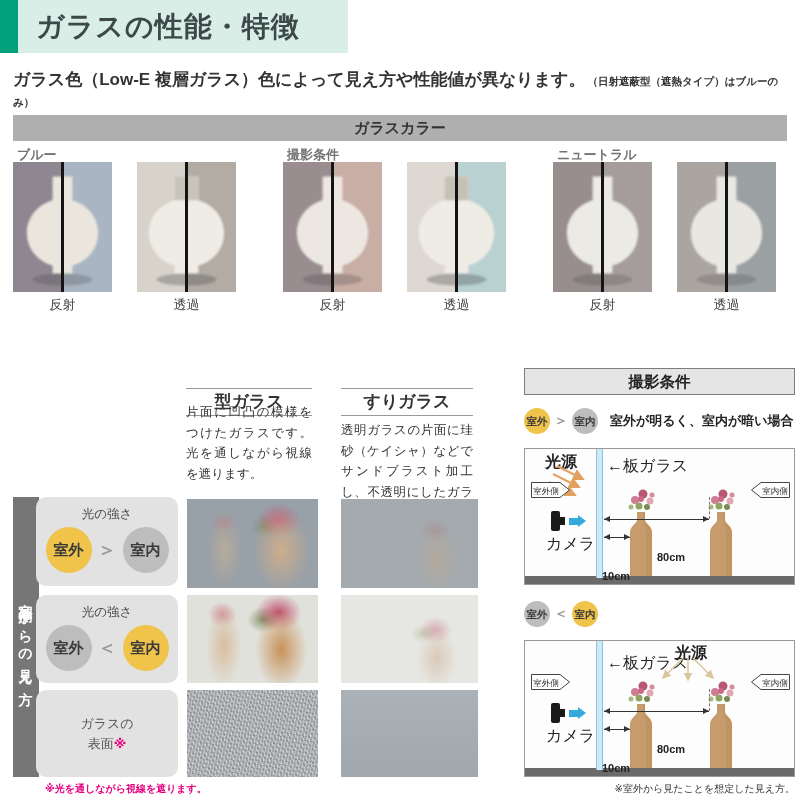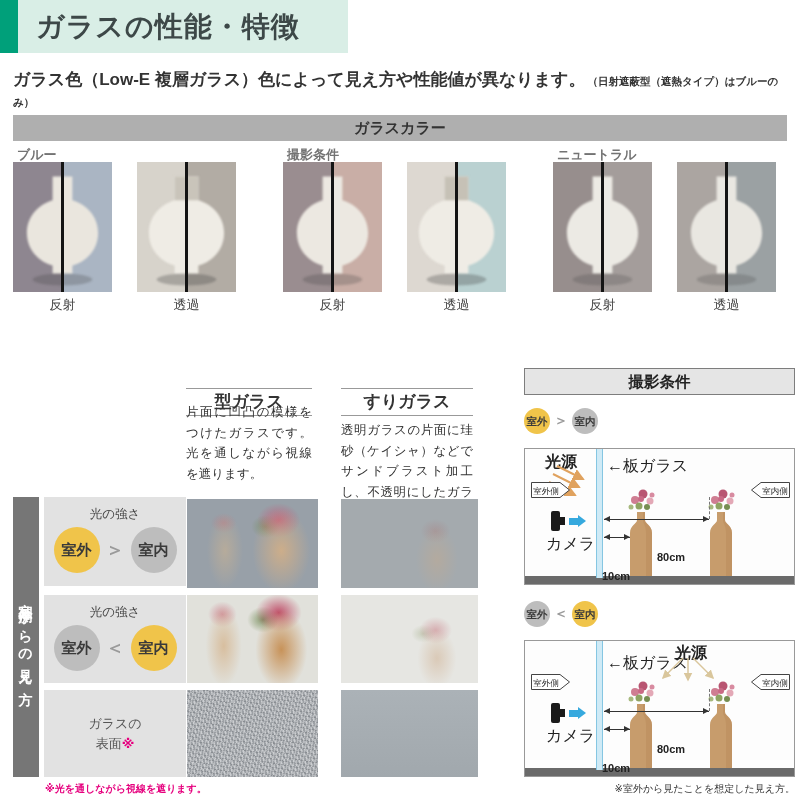--- a/index.html
+++ b/index.html
@@ -58,21 +58,21 @@
   .p31{background:
     repeating-linear-gradient(100deg,rgba(255,255,255,.30) 0 1px,rgba(255,255,255,0) 1px 3px),
     repeating-linear-gradient(10deg,rgba(88,92,98,.28) 0 1px,rgba(88,92,98,0) 1px 4px),
     repeating-linear-gradient(55deg,rgba(255,255,255,.18) 0 2px,rgba(118,122,128,.2) 2px 4px),
     #a6aaae;}
   .p32{background:linear-gradient(180deg,#abb2b7,#a1a8ad);}
   
   .sidebar{left:13px;top:497px;width:26px;height:280px;background:#767676;
     display:flex;align-items:center;justify-content:center;}
   .sidebar span{writing-mode:vertical-rl;color:#fff;font-size:14px;font-weight:bold;letter-spacing:3px;}
-  .row-box{left:44px;width:142px;background:#e2e2e2;}
+  .row-box{left:36px;width:142px;background:#e2e2e2;border-radius:10px;}
   .row-title{text-align:center;font-size:12.5px;color:#444;padding-top:9px;}
   .circ-row{display:flex;align-items:center;justify-content:center;gap:6px;margin-top:4px;}
   .circ{width:46px;height:46px;border-radius:50%;text-align:center;line-height:46px;
     font-size:15px;font-weight:bold;color:#3a3a3a;flex:0 0 auto;}
   .op{font-size:19px;font-weight:bold;color:#9a9a9a;}
   .surface-label{height:100%;display:flex;flex-direction:column;align-items:center;justify-content:center;
     font-size:13px;color:#555;line-height:1.5;}
   .pink{color:#e6007e;font-weight:bold;}
   .footnote-pink{left:45px;top:782px;font-size:10px;font-weight:bold;color:#e6007e;}
   
@@ -225,20 +225,21 @@
 </div>
 
 <div class="abs footnote-pink">※光を通しながら視線を遮ります。</div>
 
 <div class="abs shoot-head">撮影条件</div>
 
 <div class="abs case-row" style="top:407px;">
   <div class="mini-circ" style="background: rgb(240, 196, 74);">室外</div>
   <div class="mini-op">＞</div>
   <div class="mini-circ" style="background: rgb(189, 189, 189);">室内</div>
+  <div class="case-text">室外が明るく、室内が暗い場合</div>
 </div>
 
 <div class="abs diagram" style="top:448px;">
   <div class="abs floor"></div>
   <div class="abs glass"></div>
   <div class="abs dlabel" style="left:82px;top:7px;">←板ガラス</div>
 
   <div class="abs dlabel" style="left:20px;top:3px;font-weight:bold;">光源</div>
   <svg class="abs" style="left:24px;top:16px;" width="50" height="32" viewBox="0 0 50 32">
     <defs>

